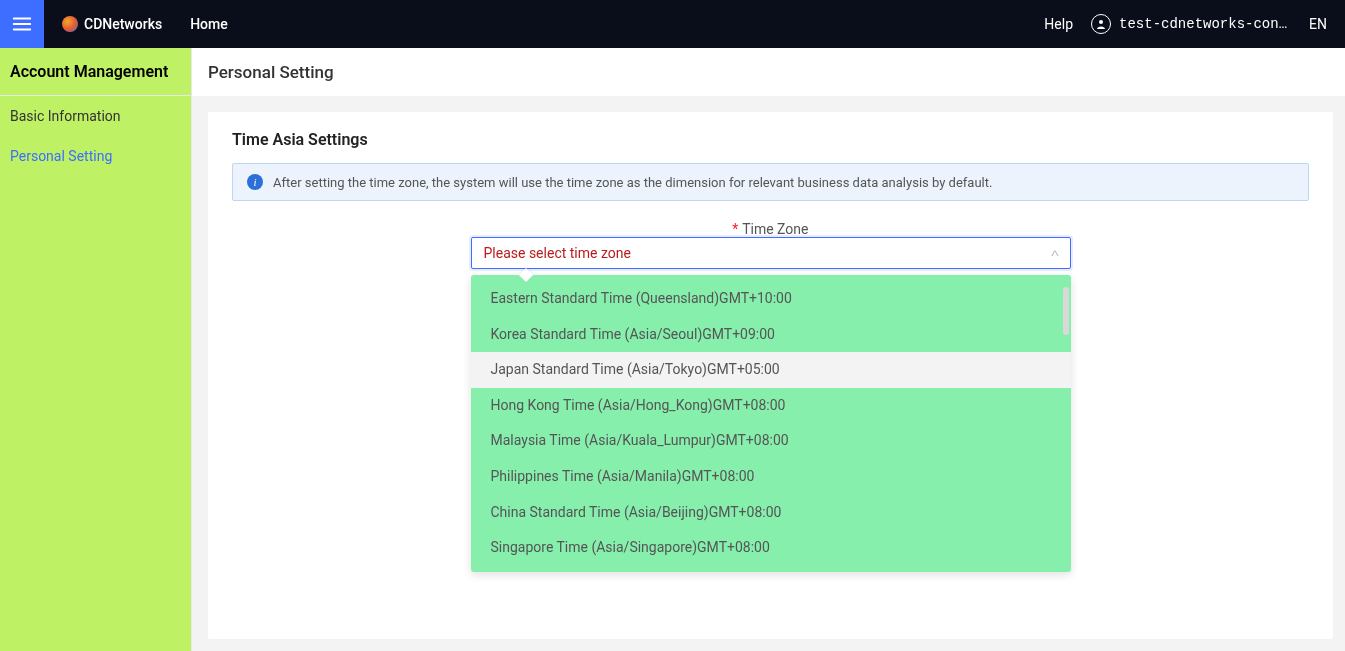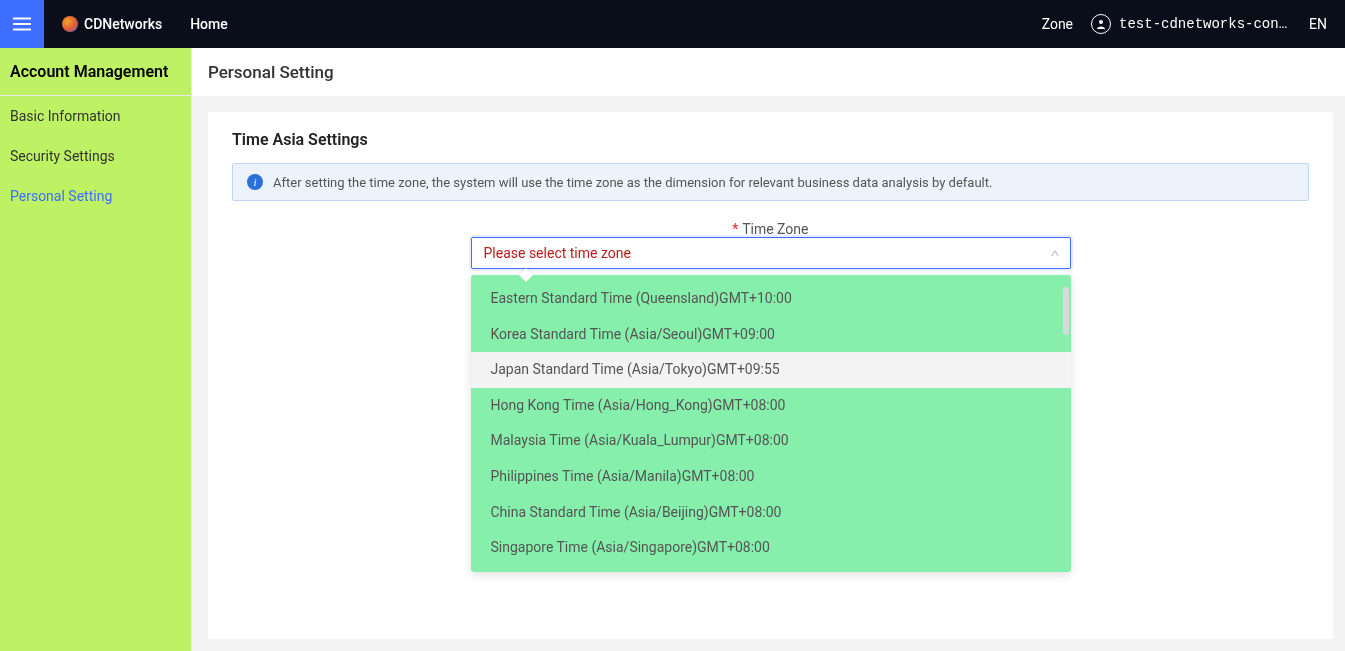--- a/index.html
+++ b/index.html
@@ -279,39 +279,38 @@
       <line x1="3" y1="18" x2="21" y2="18" stroke="#fff" stroke-width="2" stroke-linecap="round"></line>
     </svg>
   </div>
   <div class="logo">
     <div class="logo-dot"></div>
     <span class="logo-text">CDNetworks</span>
   </div>
   <div class="nav-home">Home</div>
   <div class="header-spacer"></div>
   <div class="header-right">
-    <span class="header-link">Zone</span>
+    <span class="header-link">Help</span>
     <div class="user-block">
       <span class="user-icon">
         <svg width="12" height="12" viewBox="0 0 24 24">
           <circle cx="12" cy="8" r="4" fill="#fff"></circle>
           <path d="M4 22 C4 15, 20 15, 20 22 Z" fill="#fff"></path>
         </svg>
       </span>
       <span class="user-name">test-cdnetworks-cons…</span>
     </div>
     <span class="lang">EN</span>
   </div>
 </div>
 
 <div class="body-wrap">
   <div class="sidebar">
     <div class="sidebar-title">Account Management</div>
     <div class="sidebar-item">Basic Information</div>
-    <div class="sidebar-item">Security Settings</div>
     <div class="sidebar-item active">Personal Setting</div>
   </div>
 
   <div class="main">
     <div class="page-title-bar">Personal Setting</div>
     <div class="content-area">
       <div class="card">
         <div class="card-title">Time Asia Settings</div>
         <div class="alert-info">
           <span class="info-icon">i</span>
@@ -323,21 +322,21 @@
           </div>
           <div class="select-wrap">
             <div class="select-box">
               <span class="select-placeholder">Please select time zone</span>
               <span class="select-arrow">˄</span>
             </div>
             <div class="dropdown">
               <div class="dropdown-inner">
                 <div class="dd-option">Eastern Standard Time (Queensland)GMT+10:00</div>
                 <div class="dd-option">Korea Standard Time (Asia/Seoul)GMT+09:00</div>
-                <div class="dd-option hovered">Japan Standard Time (Asia/Tokyo)GMT+09:55</div>
+                <div class="dd-option hovered">Japan Standard Time (Asia/Tokyo)GMT+05:00</div>
                 <div class="dd-option">Hong Kong Time (Asia/Hong_Kong)GMT+08:00</div>
                 <div class="dd-option">Malaysia Time (Asia/Kuala_Lumpur)GMT+08:00</div>
                 <div class="dd-option">Philippines Time (Asia/Manila)GMT+08:00</div>
                 <div class="dd-option">China Standard Time (Asia/Beijing)GMT+08:00</div>
                 <div class="dd-option">Singapore Time (Asia/Singapore)GMT+08:00</div>
                 <div class="dd-scrollbar"></div>
               </div>
             </div>
           </div>
         </div>

